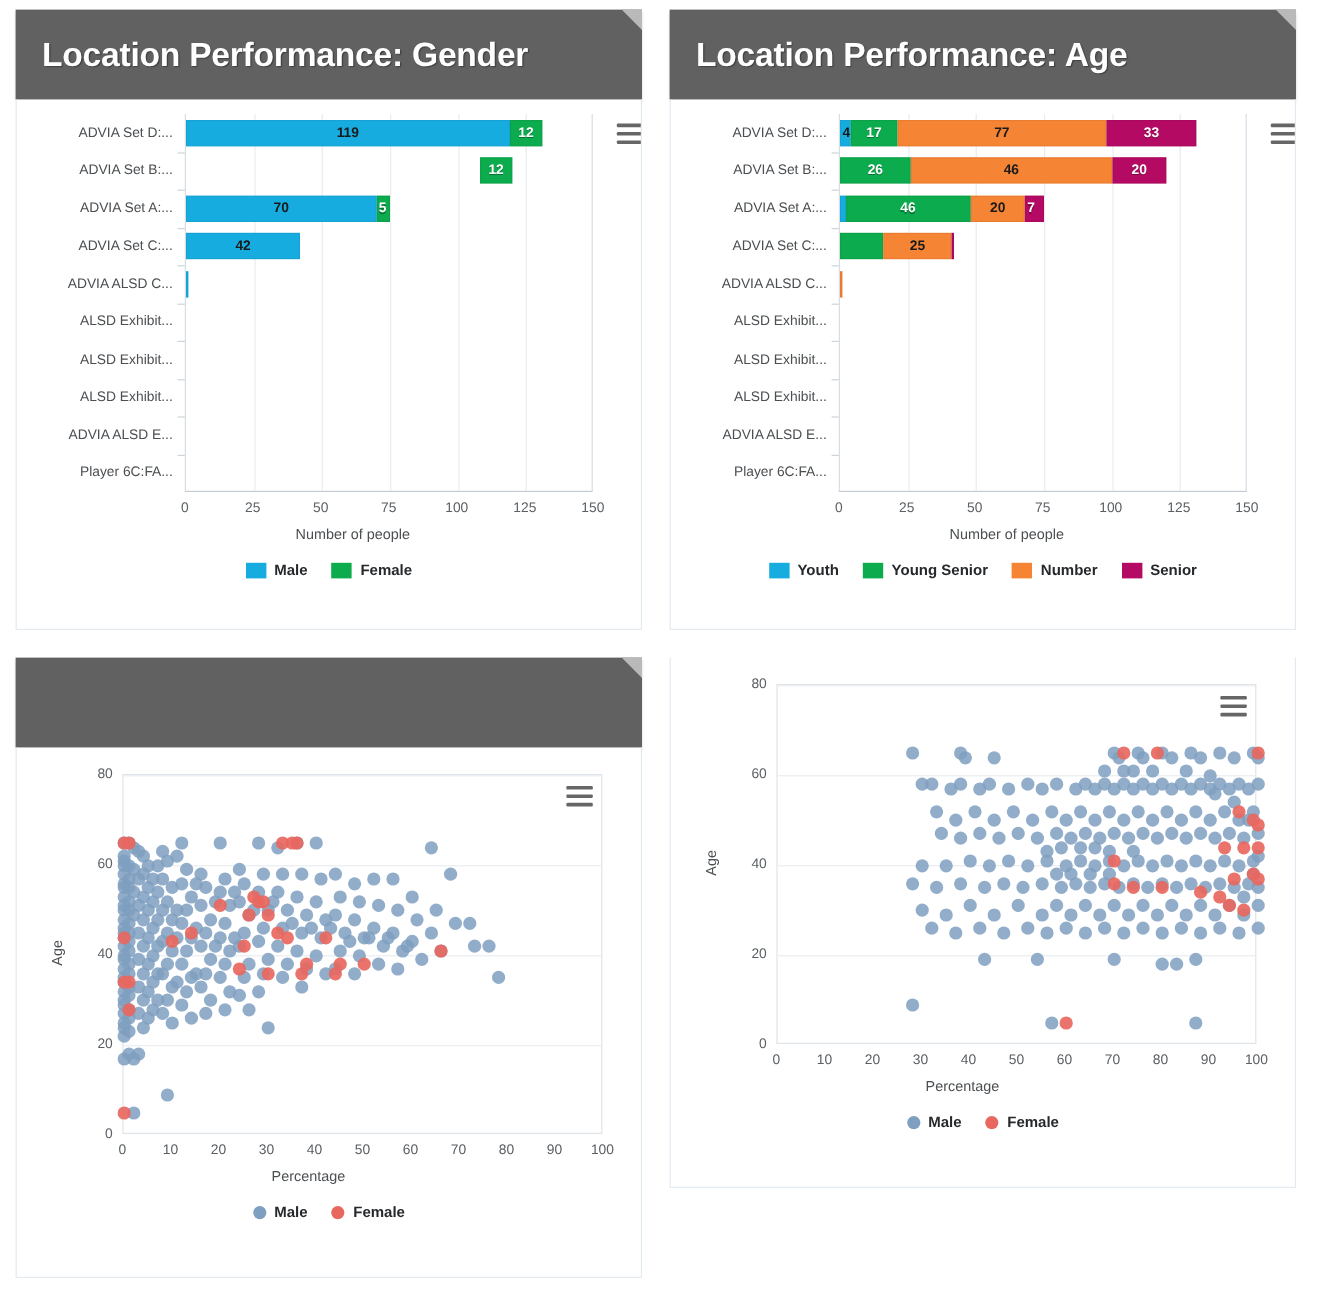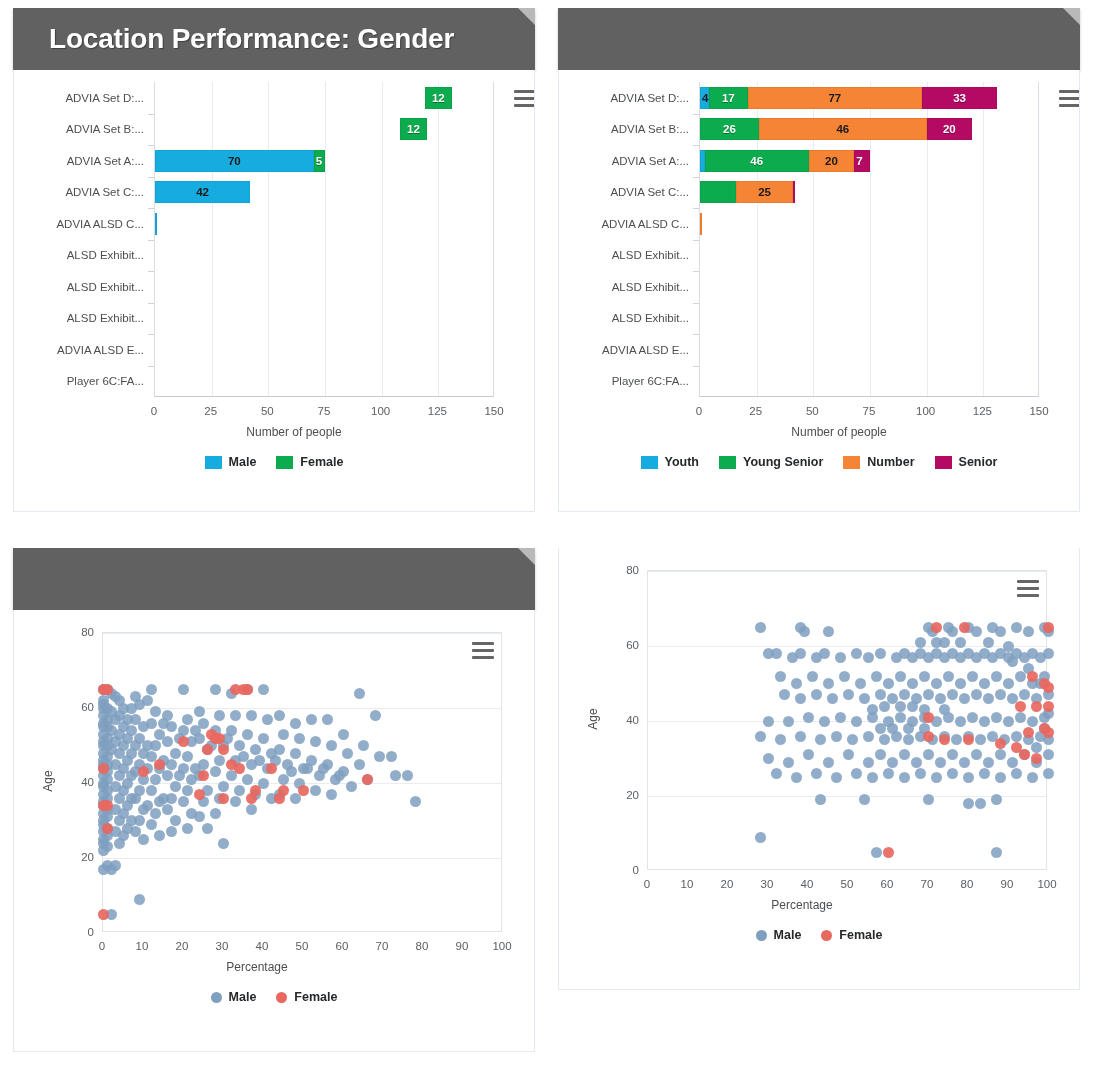--- a/index.html
+++ b/index.html
@@ -17,25 +17,25 @@
     grid-template-rows: 540px 540px;
     padding: 8px 5px 5px 13px;
   }
   .panel {
     position: relative;
     width: 522px;
     margin: 0 0 0 0;
   }
   .panel-header {
     position: relative;
-    height: 62px;
+    height: 75px;
     background: #616161;
     display: flex;
     align-items: center;
-    padding-left: 36px;
+    padding-left: 22px;
     box-shadow: 0 2px 3px rgba(0,0,0,0.20);
   }
   .panel-header .fold {
     position: absolute;
     top: 0; right: 0;
     width: 0; height: 0;
     border-left: 17px solid transparent;
     border-top: 17px solid #b9b9b9;
   }
   .panel-title {
@@ -151,20 +151,23 @@
       <div class="fold"></div>
     </div>
     <div class="panel-body">
       <div class="chart" id="chart-gender">
           <div class="bar-plot" style="left: 140px; top: 12px; width: 340px; height: 315px;">
             <div class="vgrid" style="left: 56.6667px;"></div>
             <div class="vgrid" style="left: 113.333px;"></div>
             <div class="vgrid" style="left: 170px;"></div>
             <div class="vgrid" style="left: 226.667px;"></div>
             <div class="vgrid" style="left: 283.333px;"></div>
+            <div class="bar-seg" style="left: 0px; top: 4.75px; width: 269.733px; background: rgb(23, 172, 224); border: 1px solid rgba(0, 0, 0, 0.05);">
+              <span class="val">119</span>
+            </div>
             <div class="bar-seg light-text" style="left: 269.733px; top: 4.75px; width: 27.2px; background: rgb(12, 171, 77); border: 1px solid rgba(0, 0, 0, 0.05);">
               <span class="val">12</span>
             </div>
             <div class="bar-seg light-text" style="left: 244.8px; top: 36.25px; width: 27.2px; background: rgb(12, 171, 77); border: 1px solid rgba(0, 0, 0, 0.05);">
               <span class="val">12</span>
             </div>
             <div class="bar-seg" style="left: 0px; top: 67.75px; width: 158.667px; background: rgb(23, 172, 224); border: 1px solid rgba(0, 0, 0, 0.05);">
               <span class="val">70</span>
             </div>
             <div class="bar-seg light-text" style="left: 158.667px; top: 67.75px; width: 11.3333px; background: rgb(12, 171, 77); border: 1px solid rgba(0, 0, 0, 0.05);">
@@ -216,20 +219,21 @@
             <span></span>
             <span></span>
             <span></span>
           </div>
         </div>
     </div>
   </div>
 
   <div class="panel">
     <div class="panel-header">
+      <div class="panel-title">Location Performance: Age</div>
       <div class="fold"></div>
     </div>
     <div class="panel-body">
       <div class="chart" id="chart-age">
           <div class="bar-plot" style="left: 140px; top: 12px; width: 340px; height: 315px;">
             <div class="vgrid" style="left: 56.6667px;"></div>
             <div class="vgrid" style="left: 113.333px;"></div>
             <div class="vgrid" style="left: 170px;"></div>
             <div class="vgrid" style="left: 226.667px;"></div>
             <div class="vgrid" style="left: 283.333px;"></div>

